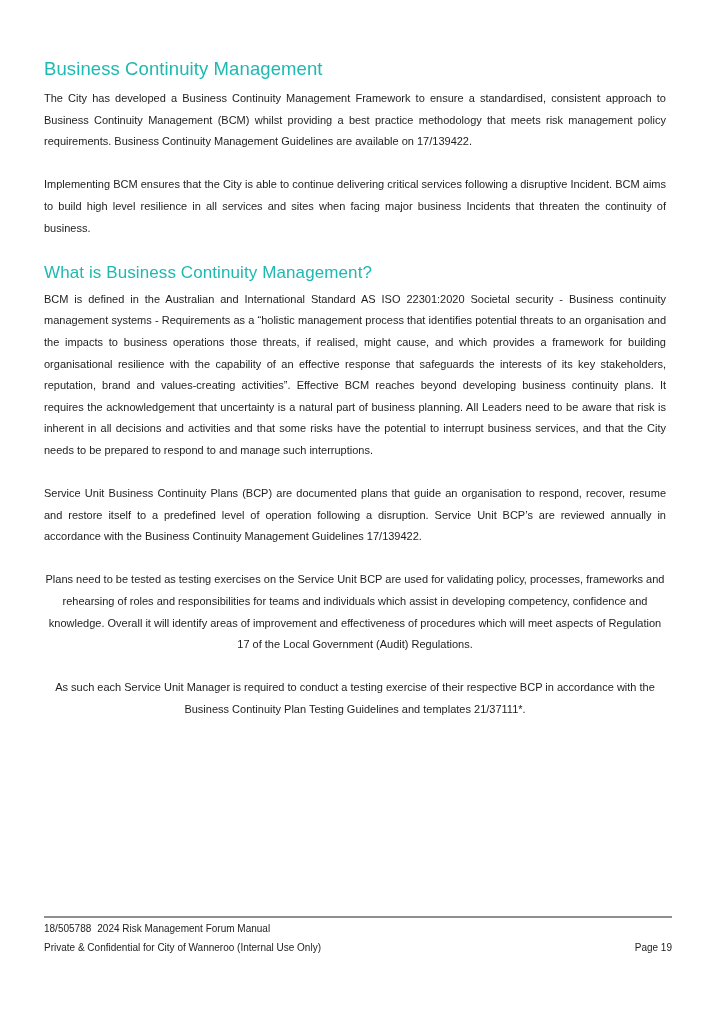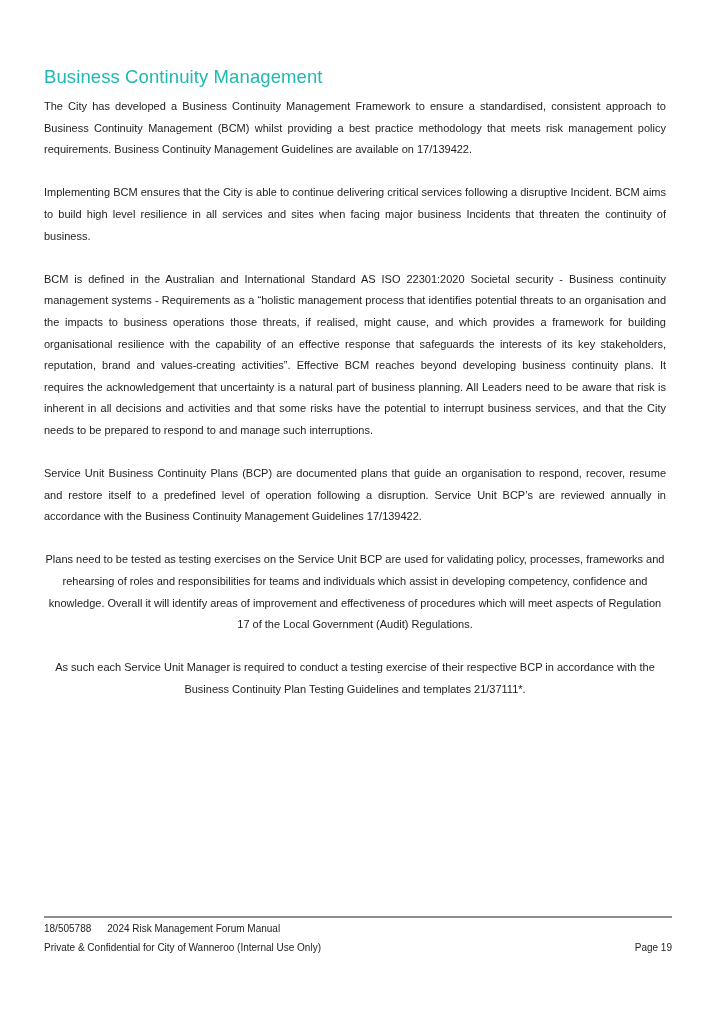--- a/index.html
+++ b/index.html
@@ -10,21 +10,21 @@
   .page {
     position: relative;
     width: 705px;
     height: 1023px;
     background: #ffffff;
     font-family: "Liberation Sans", sans-serif;
     overflow: hidden;
   }
   .content {
     position: absolute;
-    top: 8px;
+    top: 0;
     left: 44px;
     width: 622px;
   }
   h1.doc-heading {
     margin: 57px 0 7px 0;
     font-size: 18.5px;
     line-height: 24px;
     font-weight: 400;
     color: #1eb9b1;
     letter-spacing: 0.1px;
@@ -53,21 +53,21 @@
     right: 33px;
     top: 916px;
   }
   .footer-rule {
     border: none;
     border-top: 2px solid #8f8f8f;
     margin: 0 0 4px 0;
   }
   .footer-line1 {
     display: flex;
-    gap: 16px;
+    gap: 6px;
     font-size: 10px;
     line-height: 13px;
     color: #1d1d1d;
   }
   .footer-line2 {
     margin-top: 6px;
     display: flex;
     justify-content: space-between;
     font-size: 10px;
     line-height: 13px;
@@ -79,20 +79,21 @@
 
 <div class="page">
   <div class="content">
 
     <h1 class="doc-heading">Business Continuity Management</h1>
 
     <p class="body-para">The City has developed a Business Continuity Management Framework to ensure a standardised, consistent approach to Business Continuity Management (BCM) whilst providing a best practice methodology that meets risk management policy requirements.  Business Continuity Management Guidelines are available on 17/139422.</p>
 
     <p class="body-para">Implementing BCM ensures that the City is able to continue delivering critical services following a disruptive Incident.  BCM aims to build high level resilience in all services and sites when facing major business Incidents that threaten the continuity of business.</p>
 
+    <h2 class="doc-heading">What is Business Continuity Management?</h2>
 
     <p class="body-para">BCM is defined in the Australian and International Standard AS ISO 22301:2020 Societal security - Business continuity management systems - Requirements as a “holistic management process that identifies potential threats to an organisation and the impacts to business operations those threats, if realised, might cause, and which provides a framework for building organisational resilience with the capability of an effective response that safeguards the interests of its key stakeholders, reputation, brand and values-creating activities”. Effective BCM reaches beyond developing business continuity plans. It requires the acknowledgement that uncertainty is a natural part of business planning. All Leaders need to be aware that risk is inherent in all decisions and activities and that some risks have the potential to interrupt business services, and that the City needs to be prepared to respond to and manage such interruptions.</p>
 
     <p class="body-para">Service Unit Business Continuity Plans (BCP) are documented  plans that guide an organisation to respond, recover, resume and restore itself to a predefined level of operation following a disruption. Service Unit BCP’s are reviewed annually in accordance with the Business Continuity Management Guidelines 17/139422.</p>
 
     <p class="body-para left">Plans need to be tested as testing exercises on the Service Unit BCP are used for validating policy, processes, frameworks and rehearsing of roles and responsibilities for teams and individuals which assist in developing competency, confidence and knowledge. Overall it will identify areas of improvement and effectiveness of procedures which will meet aspects of Regulation 17 of the Local Government (Audit) Regulations.</p>
 
     <p class="body-para left">As such each Service Unit Manager is required to conduct a testing exercise of their respective BCP in accordance with the Business Continuity Plan Testing Guidelines and templates 21/37111*.</p>
 
   </div>

